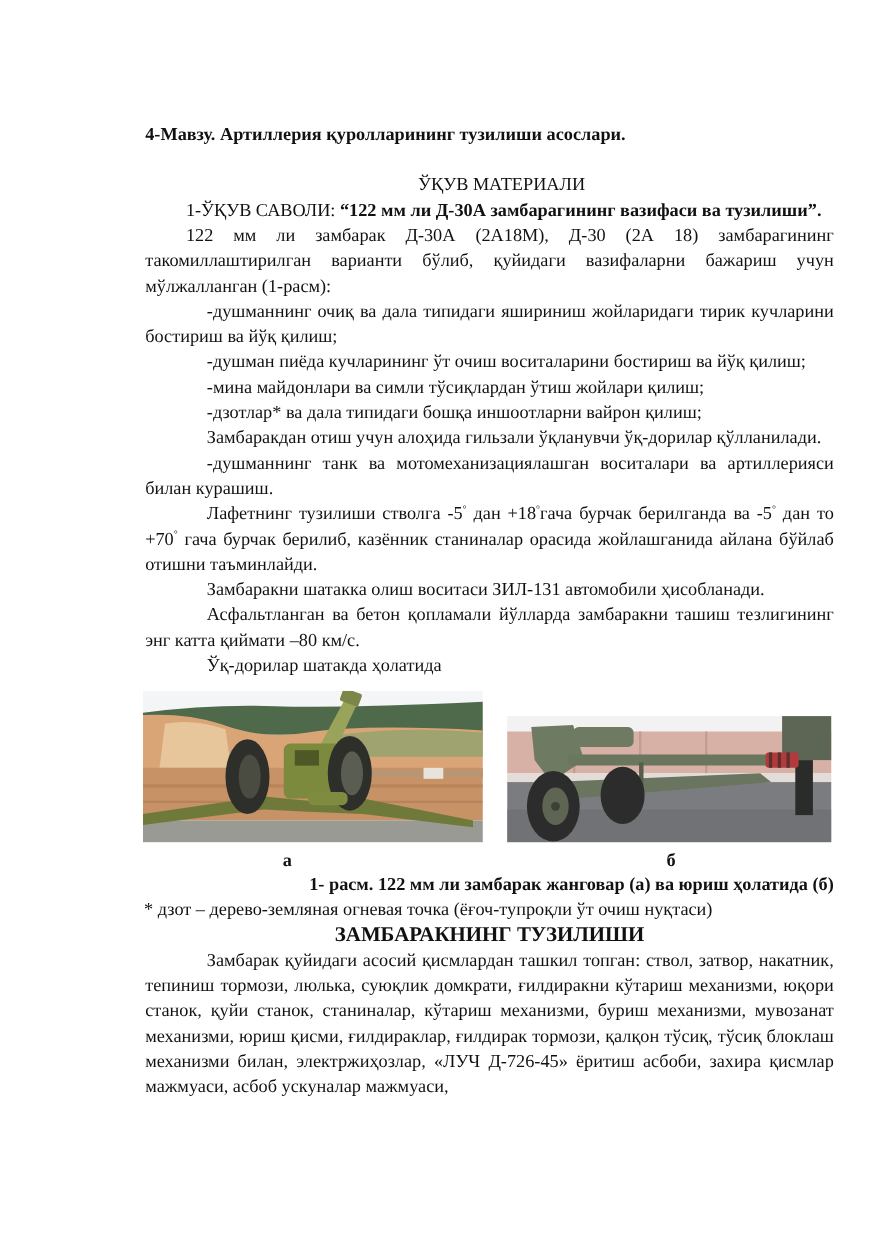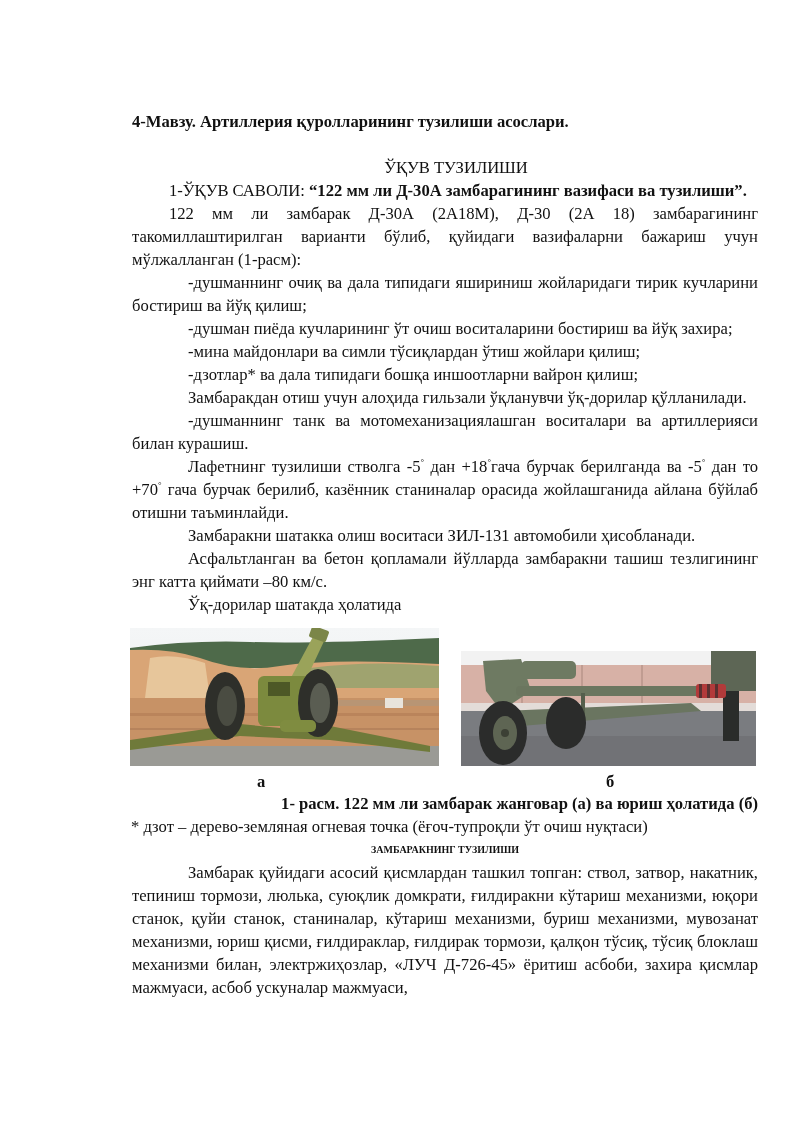--- a/index.html
+++ b/index.html
@@ -15,35 +15,35 @@
     .spacer { height: 23px; }
     sup.deg { font-size: 9px; vertical-align: 7px; line-height: 0; }
     .figs { position: relative; height: 150px; margin-top: 12px; }
     .fig-a { position: absolute; left: -2px; top: 0; width: 309px; height: 138px; overflow: hidden; }
     .fig-b { position: absolute; left: 329px; top: 23px; width: 295px; height: 115px; overflow: hidden; }
     .fig-labels { position: relative; height: 22px; font-weight: bold; }
     .fig-labels .la { position: absolute; left: 125px; top: -8px; }
     .fig-labels .lb { position: absolute; left: 474px; top: -8px; }
     .caption { text-align: right; font-weight: bold; margin: 0; }
     .footnote { margin: 0; margin-left: -1px; }
-    .section-title { text-align: center; font-weight: bold; font-size: 10px; margin: 0; }
+    .section-title { text-align: center; font-weight: bold; font-size: 19px; margin: 0; }
   </style>
 </head>
 <body>
 
 <div class="page">
   <p class="line b">4-Мавзу. Артиллерия қуролларининг тузилиши асослари.</p>
   <div class="spacer"></div>
-  <p class="center" style="margin-left:22px;">ЎҚУВ ТУЗИЛИШИ</p>
+  <p class="center" style="margin-left:22px;">ЎҚУВ МАТЕРИАЛИ</p>
   <p class="p ind1">
     <span>1-ЎҚУВ САВОЛИ: </span><span class="b">“122 мм ли Д-30А замбарагининг вазифаси ва тузилиши”.</span>
   </p>
   <p class="p ind1">122 мм ли замбарак Д-30А (2А18М), Д-30 (2А 18) замбарагининг такомиллаштирилган варианти бўлиб, қуйидаги вазифаларни бажариш учун мўлжалланган (1-расм):</p>
   <p class="p ind2">-душманнинг очиқ ва дала типидаги яшириниш жойларидаги тирик кучларини бостириш ва йўқ қилиш;</p>
-  <p class="p ind2">-душман пиёда кучларининг ўт очиш воситаларини бостириш ва йўқ захира;</p>
+  <p class="p ind2">-душман пиёда кучларининг ўт очиш воситаларини бостириш ва йўқ қилиш;</p>
   <p class="p ind2">-мина майдонлари ва симли тўсиқлардан ўтиш жойлари қилиш;</p>
   <p class="p ind2">-дзотлар* ва дала типидаги бошқа иншоотларни вайрон қилиш;</p>
   <p class="p ind2">Замбаракдан отиш учун алоҳида гильзали ўқланувчи ўқ-дорилар қўлланилади.</p>
   <p class="p ind2">-душманнинг танк ва мотомеханизациялашган воситалари ва артиллерияси билан курашиш.</p>
   <p class="p ind2"><span>Лафетнинг тузилиши стволга -5</span><sup class="deg">°</sup><span> дан +18</span><sup class="deg">°</sup><span>гача бурчак берилганда ва -5</span><sup class="deg">°</sup><span> дан то +70</span><sup class="deg">°</sup><span> гача бурчак берилиб, казённик станиналар орасида жойлашганида айлана бўйлаб отишни таъминлайди.</span></p>
   <p class="p ind2">Замбаракни шатакка олиш воситаси ЗИЛ-131 автомобили ҳисобланади.</p>
   <p class="p ind2">Асфальтланган ва бетон қопламали йўлларда замбаракни ташиш тезлигининг энг катта қиймати –80 км/с.</p>
   <p class="p ind2">Ўқ-дорилар шатакда ҳолатида</p>
 
   <div class="figs">

